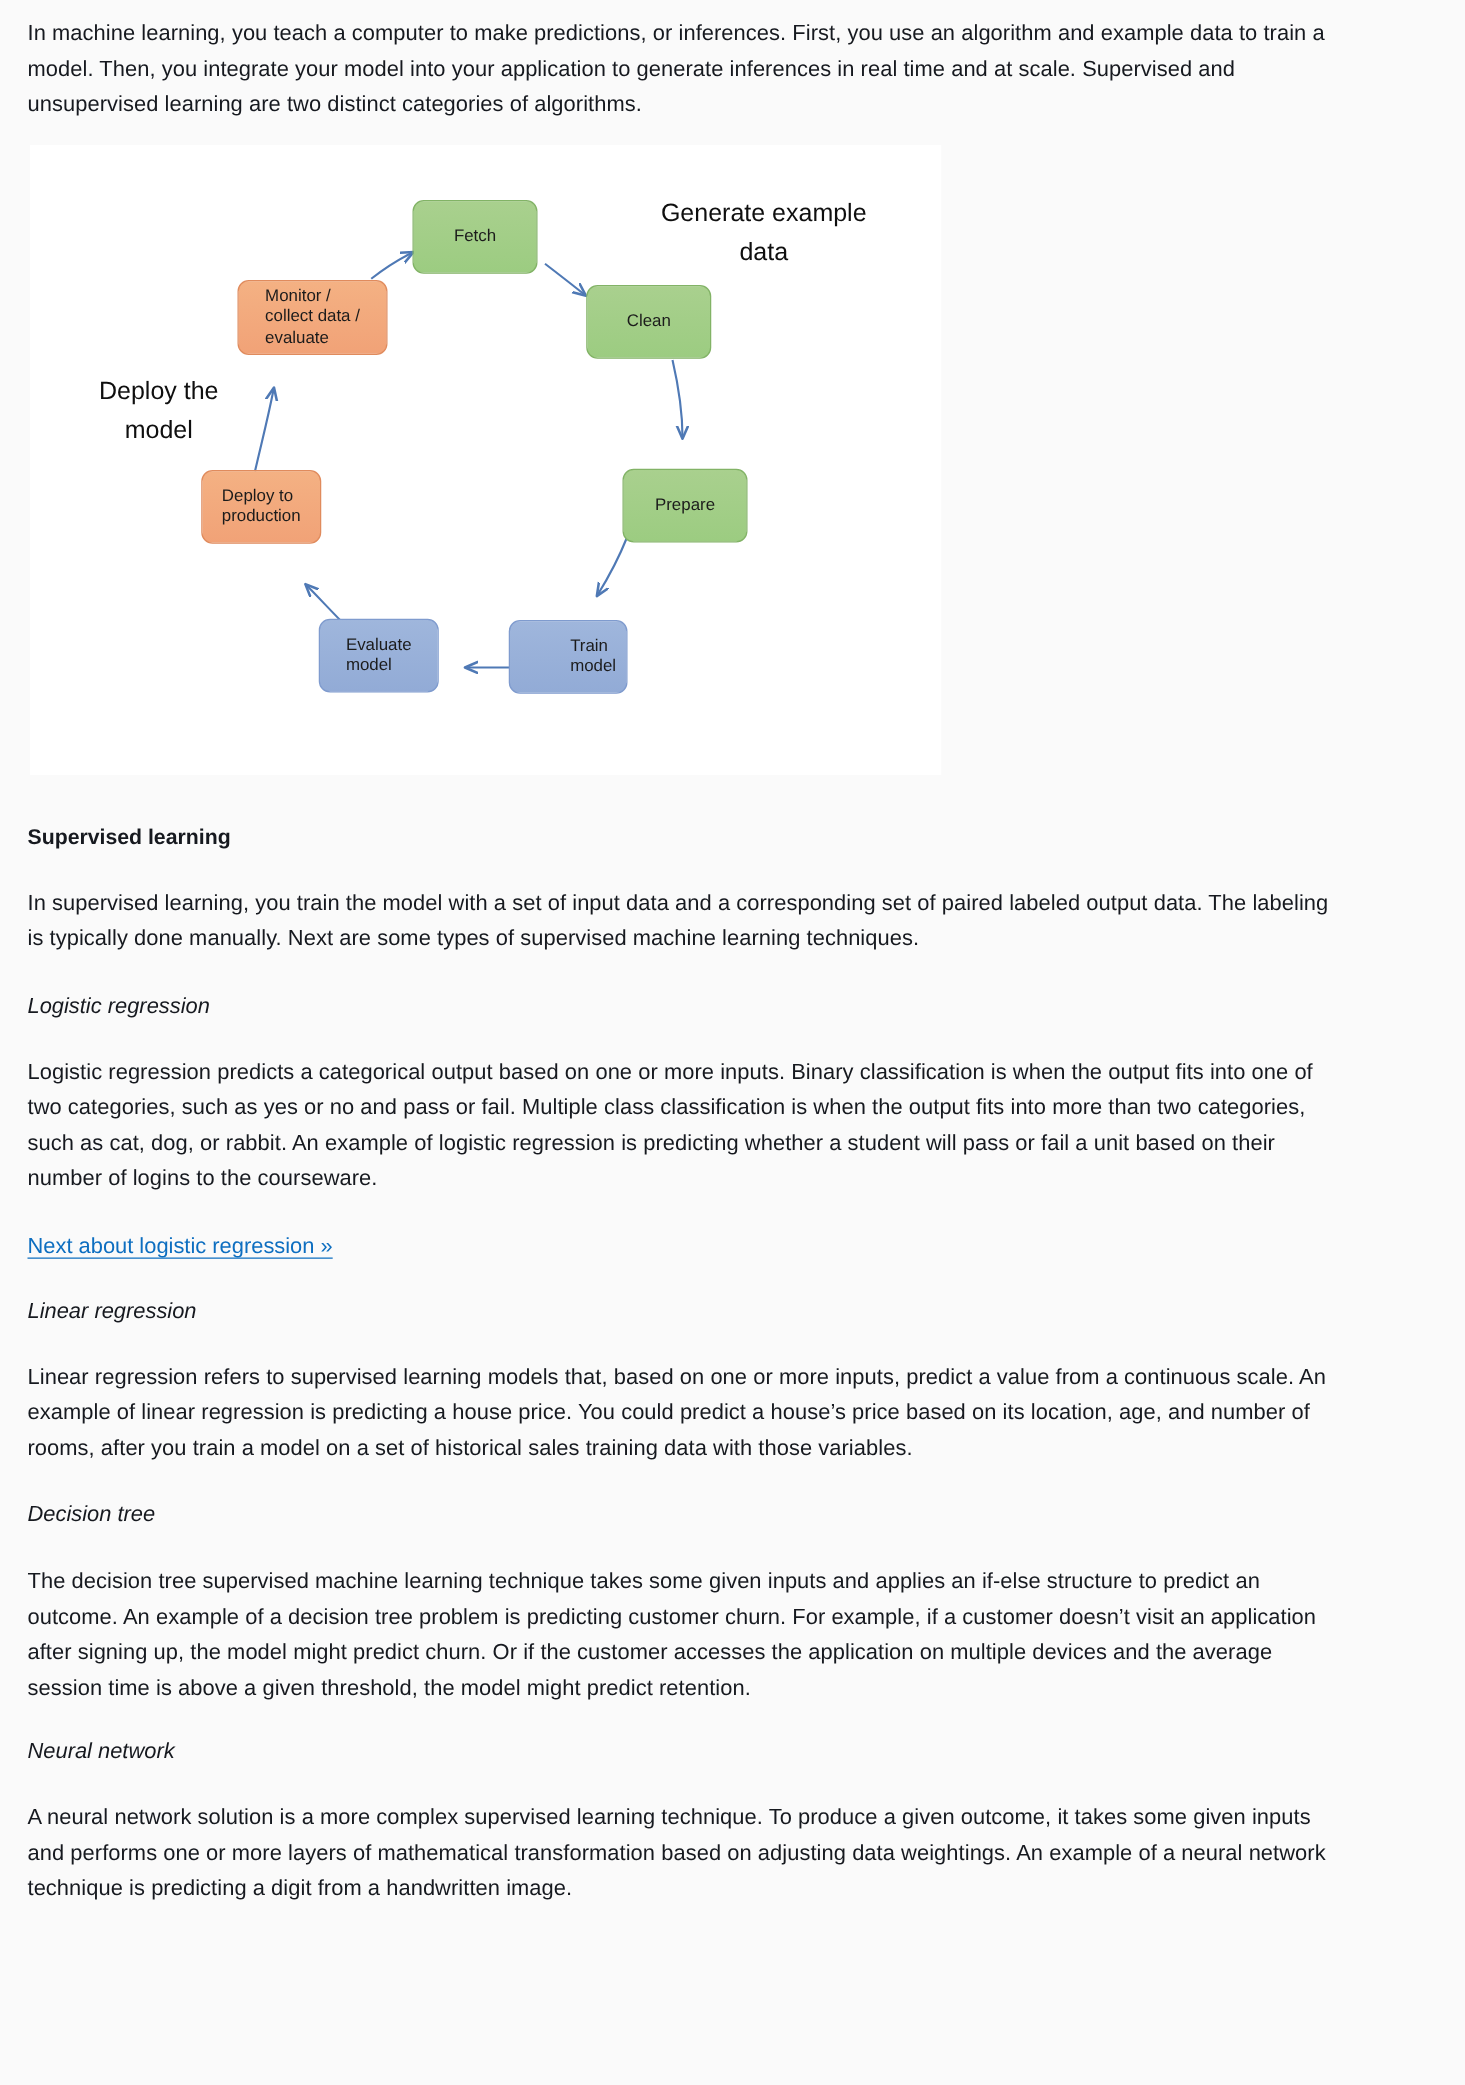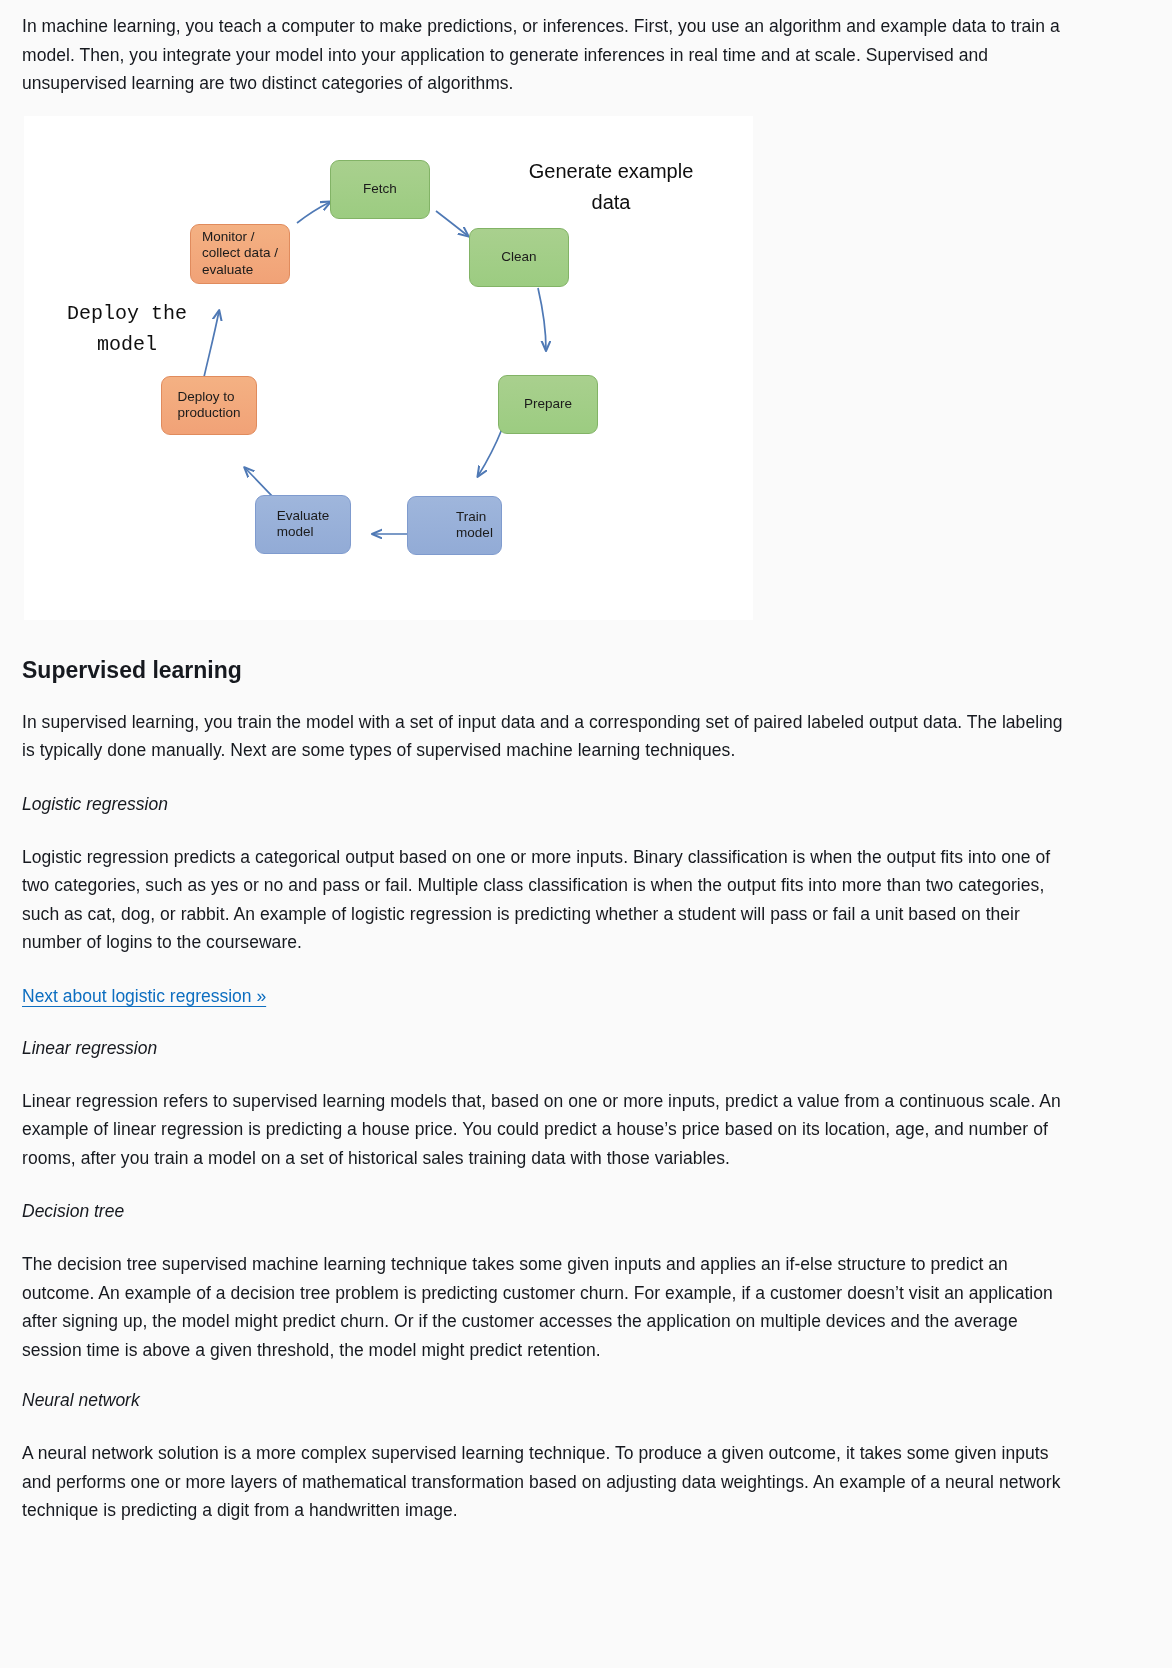--- a/index.html
+++ b/index.html
@@ -83,21 +83,21 @@
     position: absolute;
     left: 0;
     top: 0;
     width: 729px;
     height: 504px;
     overflow: visible;
   }
 
   
   h3.section-heading {
-    font-size: 23px;
+    font-size: 17px;
     line-height: 24px;
     font-weight: bold;
     color: #16191f;
     margin: 38px 0 0 0;
   }
   .sub-heading {
     font-size: 17.5px;
     line-height: 26px;
     font-style: italic;
     color: #16191f;
@@ -167,30 +167,30 @@
       <div class="node blue" style="left:231px; top:379px; width:96px; height:59px; white-space:pre-line;">
         <span>Evaluate
 model</span>
       </div>
 
       <div class="node orange" style="left:137px; top:260px; width:96px; height:59px; white-space:pre-line;">
         <span>Deploy to
 production</span>
       </div>
 
-      <div class="node orange" style="left:166px; top:108px; width:100px; height:60px; white-space:pre-line;">
+      <div class="node orange" style="left:166px; top:108px; width:120px; height:60px; white-space:pre-line;">
         <span>Monitor /
 collect data /
 evaluate</span>
       </div>
 
       <div class="dgm-label" style="left:462px; top:40px; width:250px;">Generate example
 data</div>
 
-      <div class="dgm-label" style="left:8px; top:182px; width:190px;font-family:Liberation Mono, monospace;">Deploy the
+      <div class="dgm-label" style="left:8px; top:182px; width:190px;">Deploy the
 model</div>
 
 
     </div>
   </div>
 
   <h3 class="section-heading">Supervised learning</h3>
 
   <div class="blk">
     <p class="body-text">In supervised learning, you train the model with a set of input data and a corresponding set of paired labeled output data. The labeling is typically done manually. Next are some types of supervised machine learning techniques.</p>

